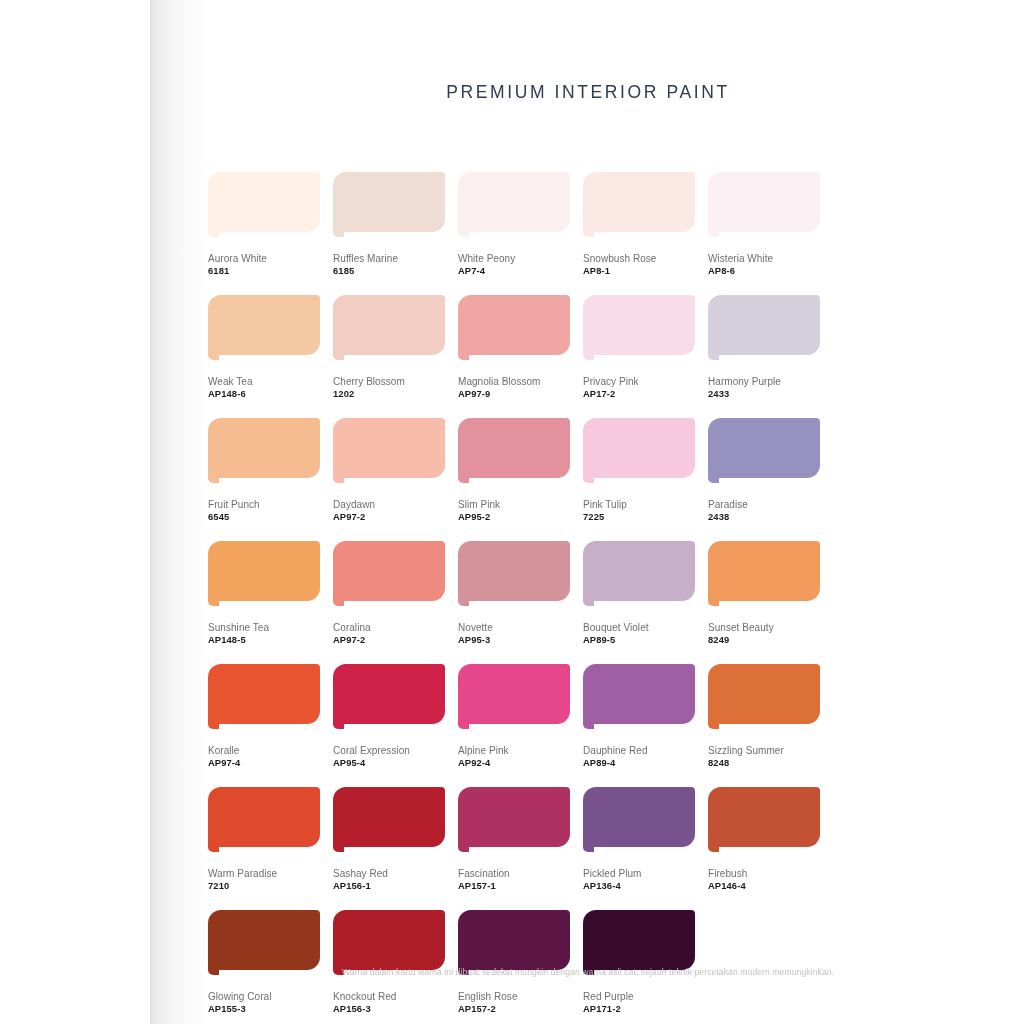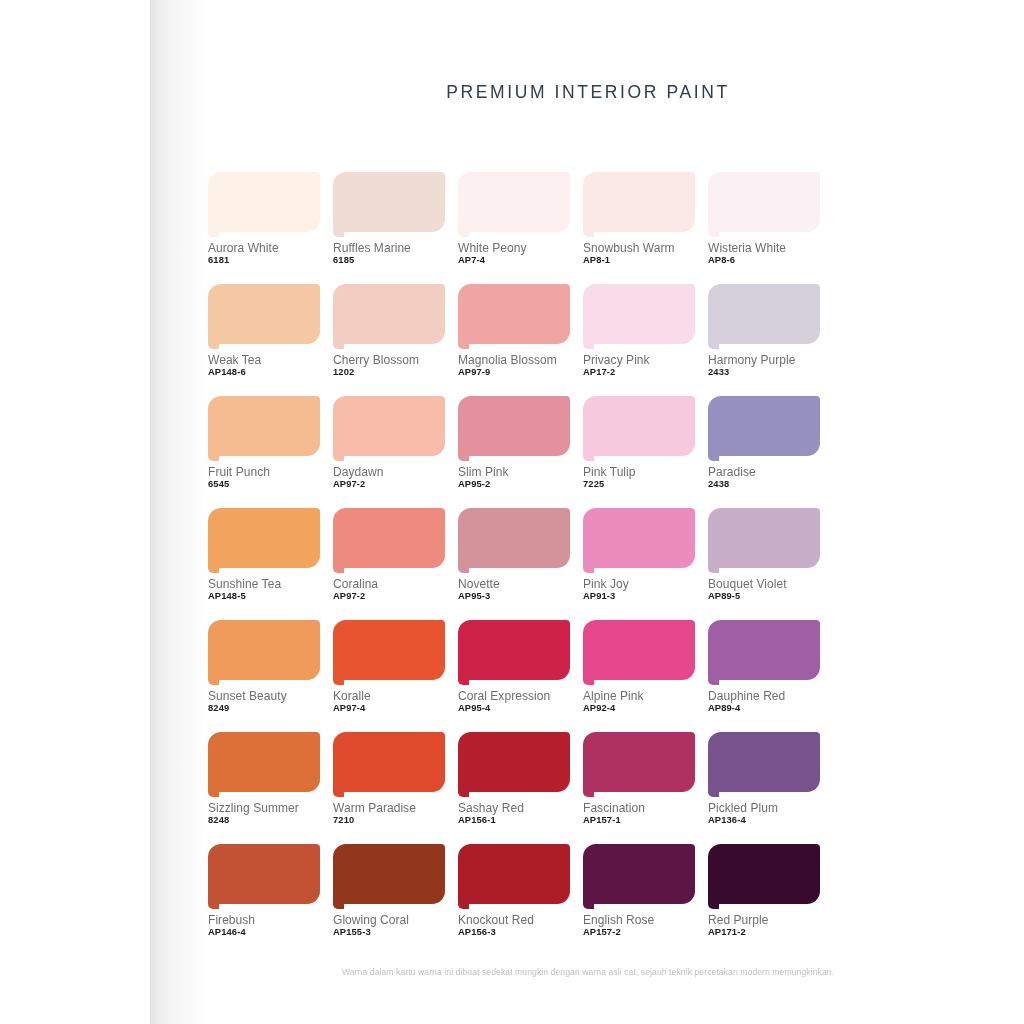--- a/index.html
+++ b/index.html
@@ -95,22 +95,22 @@
   }
   
   .swatch-tail {
     position: absolute;
     left: 0; top: 56px;
     width: 11px; height: 9px;
     border-bottom-left-radius: 5px;
   }
 
   .chip-name {
-    margin-top: 4px;
-    font-size: 12px;
+    margin-top: 15px;
+    font-size: 10px;
     line-height: 12px;
     color: #6e6e6e;
     font-weight: 400;
     letter-spacing: 0.05px;
     white-space: nowrap;
   }
   .chip-code {
     font-size: 9.4px;
     line-height: 12px;
     color: #1b1b1b;
@@ -168,21 +168,21 @@
             <div class="swatch-tail" style="background: rgb(252, 239, 239);"></div>
           </div>
           <div class="chip-name">White Peony</div>
           <div class="chip-code">AP7-4</div>
         </div>
         <div class="cell">
           <div class="swatch-wrap">
             <div class="swatch" style="background: rgb(251, 233, 229);"></div>
             <div class="swatch-tail" style="background: rgb(251, 233, 229);"></div>
           </div>
-          <div class="chip-name">Snowbush Warm</div>
+          <div class="chip-name">Snowbush Rose</div>
           <div class="chip-code">AP8-1</div>
         </div>
         <div class="cell">
           <div class="swatch-wrap">
             <div class="swatch" style="background: rgb(251, 240, 243);"></div>
             <div class="swatch-tail" style="background: rgb(251, 240, 243);"></div>
           </div>
           <div class="chip-name">Wisteria White</div>
           <div class="chip-code">AP8-6</div>
         </div>
@@ -285,28 +285,20 @@
         <div class="cell">
           <div class="swatch-wrap">
             <div class="swatch" style="background: rgb(212, 147, 154);"></div>
             <div class="swatch-tail" style="background: rgb(212, 147, 154);"></div>
           </div>
           <div class="chip-name">Novette</div>
           <div class="chip-code">AP95-3</div>
         </div>
         <div class="cell">
           <div class="swatch-wrap">
-            <div class="swatch" style="background: rgb(235, 140, 188);"></div>
-            <div class="swatch-tail" style="background: rgb(235, 140, 188);"></div>
-          </div>
-          <div class="chip-name">Pink Joy</div>
-          <div class="chip-code">AP91-3</div>
-        </div>
-        <div class="cell">
-          <div class="swatch-wrap">
             <div class="swatch" style="background: rgb(199, 175, 201);"></div>
             <div class="swatch-tail" style="background: rgb(199, 175, 201);"></div>
           </div>
           <div class="chip-name">Bouquet Violet</div>
           <div class="chip-code">AP89-5</div>
         </div>
         <div class="cell">
           <div class="swatch-wrap">
             <div class="swatch" style="background: rgb(240, 154, 92);"></div>
             <div class="swatch-tail" style="background: rgb(240, 154, 92);"></div>

